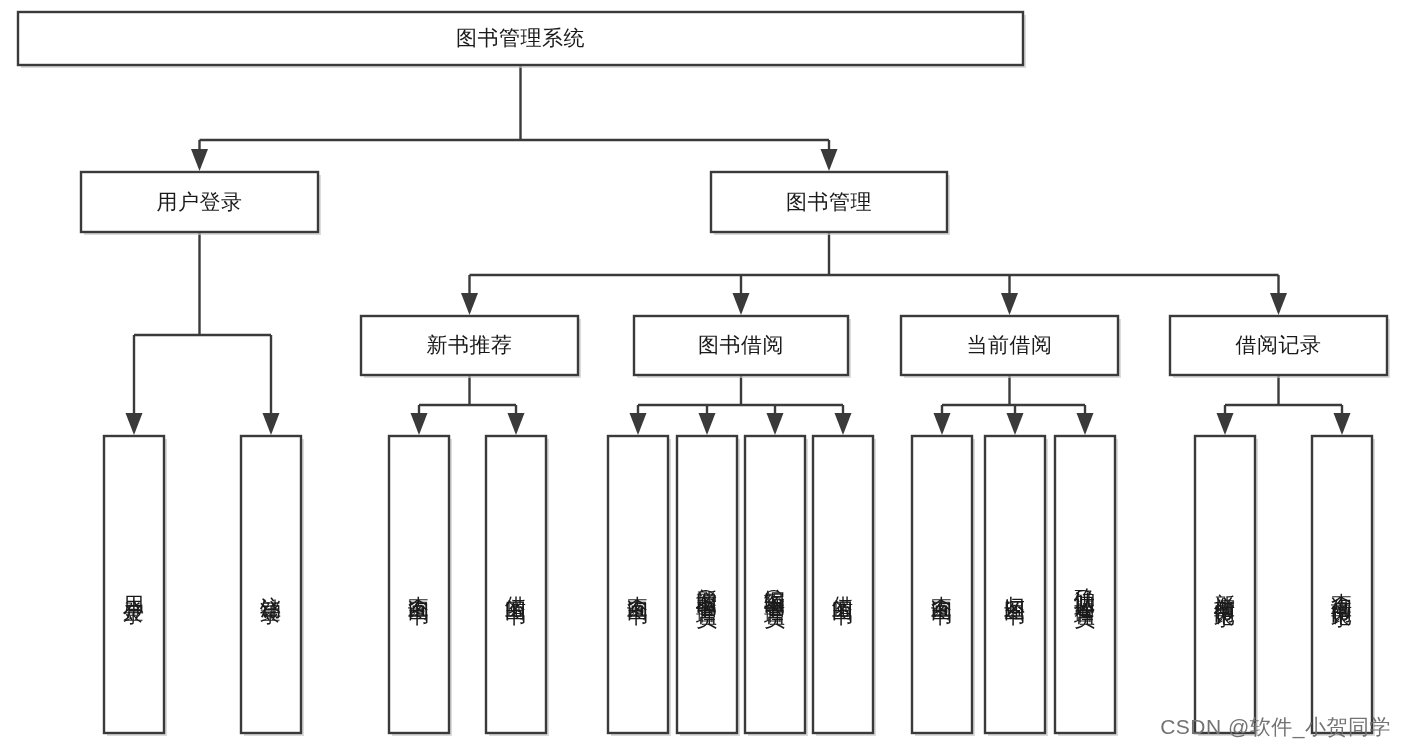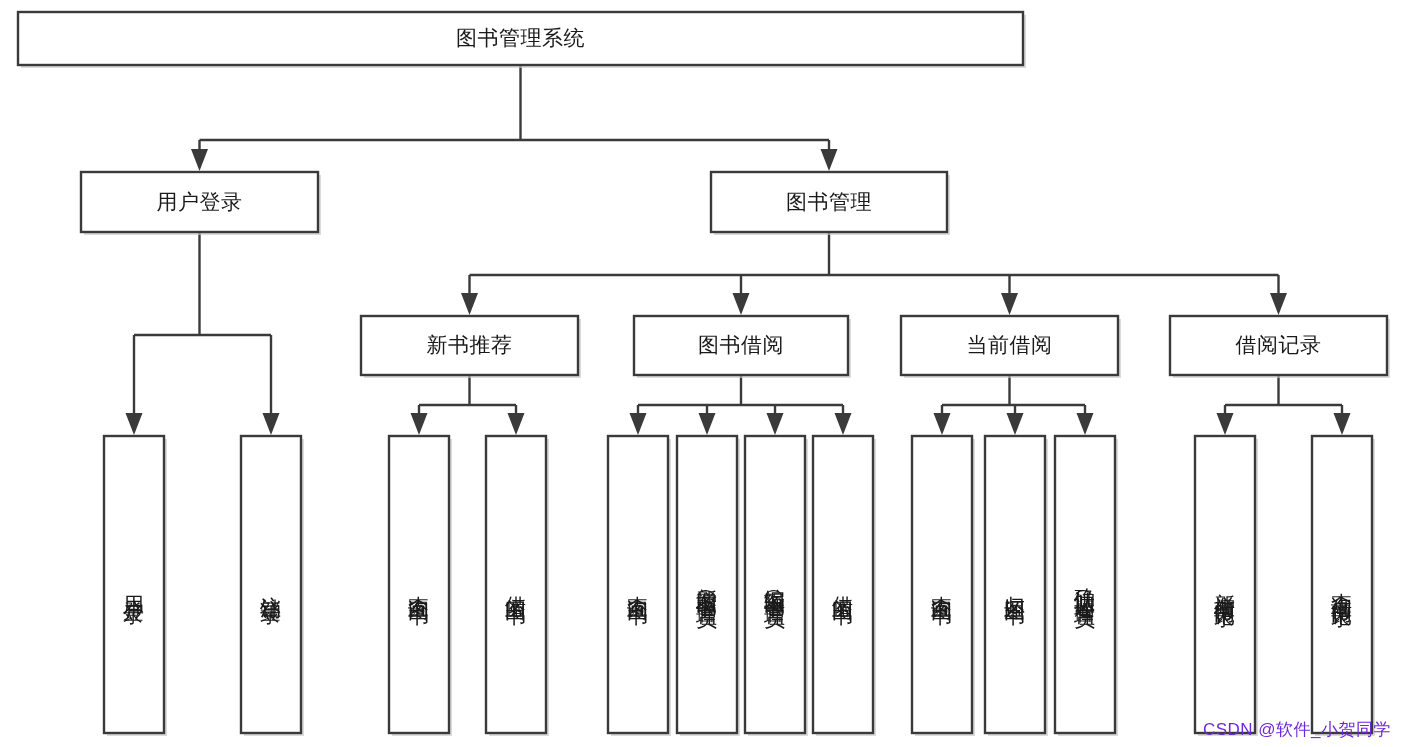--- a/index.html
+++ b/index.html
@@ -69,22 +69,22 @@
     justify-content: center;
     text-align: center;
     white-space: nowrap;
     pointer-events: none;
   }
   .watermark {
     position: absolute;
     right: 14px;
     bottom: 6px;
     font-family: "Liberation Sans", "DejaVu Sans", sans-serif;
-    font-size: 17px;
-    color: #6d28d9;
+    font-size: 21px;
+    color: #737373;
     letter-spacing: 0.5px;
     user-select: none;
   }
 </style>
 </head>
 <body>
 
 <div id="diagram-root">
   <svg class="diagram-canvas" id="diagram-canvas" viewBox="0 0 1405 747" xmlns="http://www.w3.org/2000/svg">
       <g>

